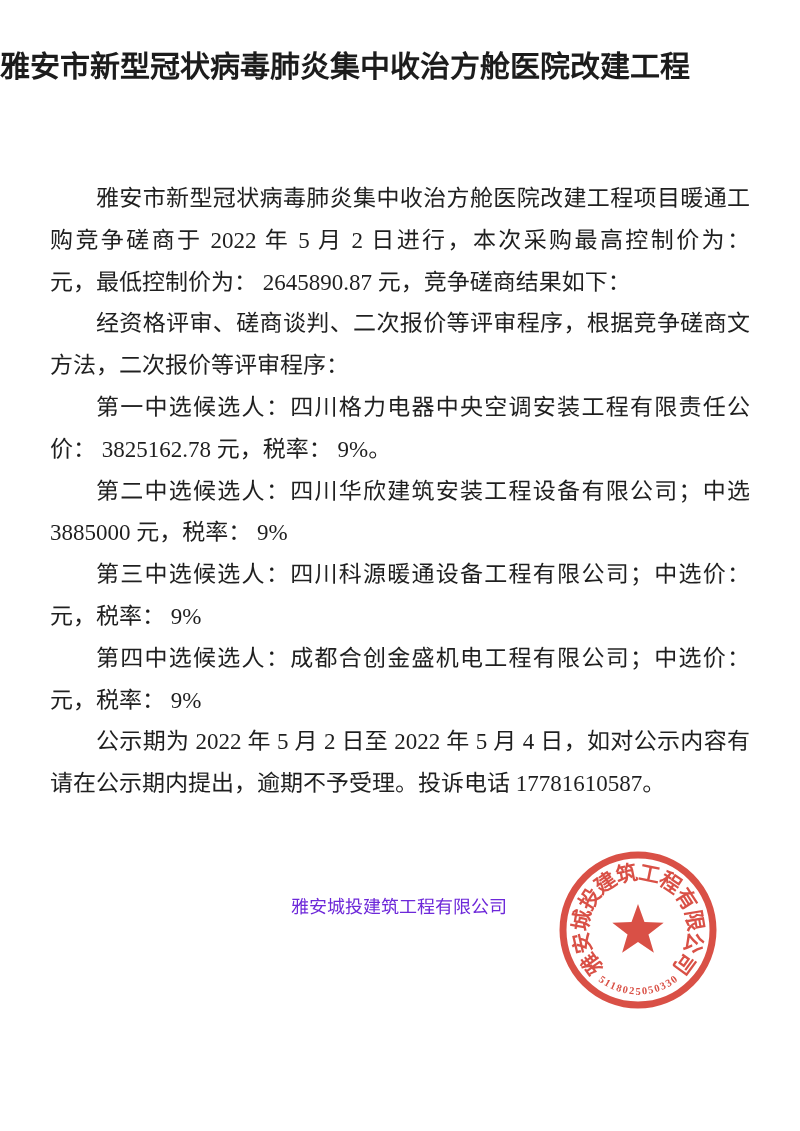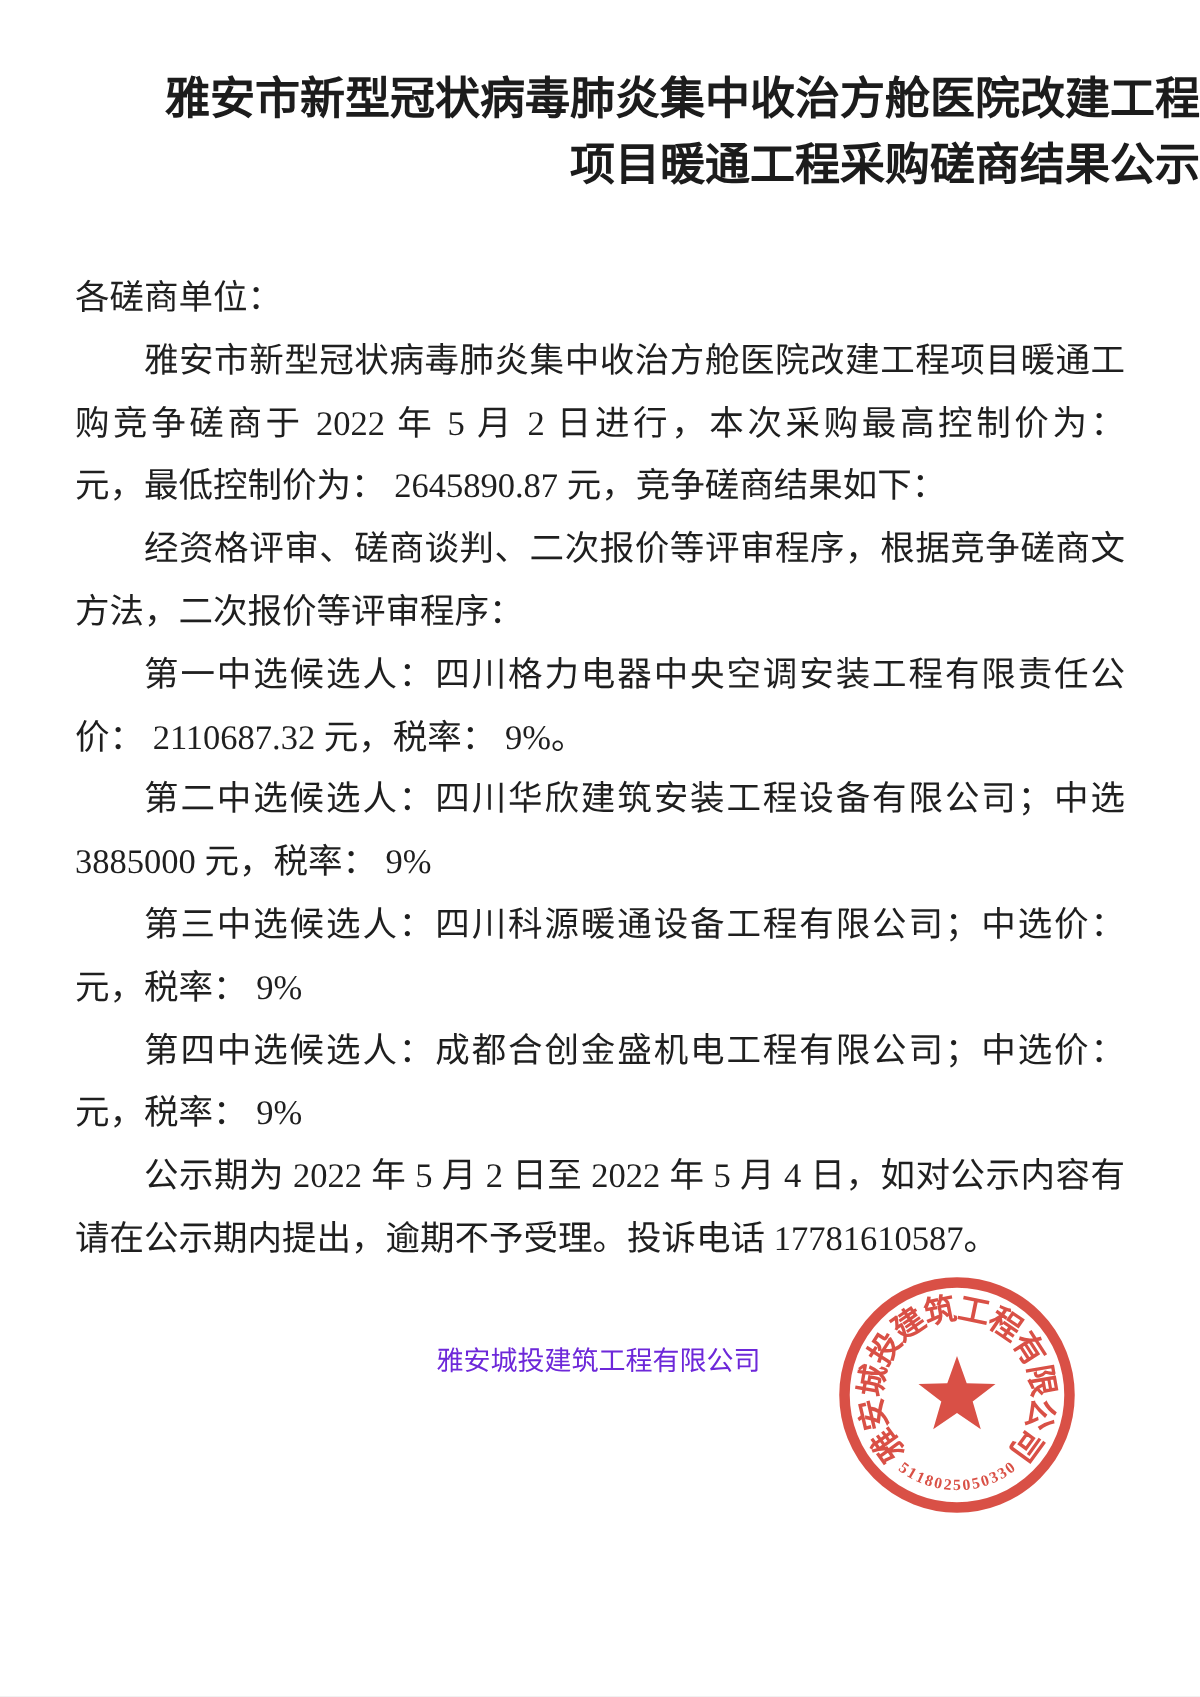--- a/index.html
+++ b/index.html
@@ -7,21 +7,21 @@
     position:relative;
     width:800px;height:1131px;
     margin:0 auto;
     background:#ffffff;
     overflow:hidden;
     font-family:"Liberation Serif","DejaVu Serif",serif;
     color:#1f1f1f;
   }
   .doc-title{
     position:absolute;left:0;right:0;top:45px;
-    text-align:right;
+    text-align:left;
     font-size:30px;font-weight:bold;line-height:44px;
     color:#1c1c1c;
     letter-spacing:0px;
   }
   .doc-body{
     position:absolute;left:50px;top:178px;width:700px;
     font-size:23px;line-height:41.8px;
   }
   .doc-body .line{
     height:41.8px;
@@ -51,32 +51,30 @@
     font-weight:bold;
   }
 </style>
 </head>
 <body>
 
 <div class="page">
 
   <div class="doc-title">
     <div>雅安市新型冠状病毒肺炎集中收治方舱医院改建工程</div>
-    <div>项目暖通工程采购磋商结果公示</div>
   </div>
 
   <div class="doc-body" id="doc-body">
-      <div class="line">各磋商单位：</div>
       <div class="line indent fill">雅安市新型冠状病毒肺炎集中收治方舱医院改建工程项目暖通工程采</div>
       <div class="line fill">购竞争磋商于 2022 年 5 月 2 日进行，本次采购最高控制价为： 3894517.43</div>
       <div class="line">元，最低控制价为： 2645890.87 元，竞争磋商结果如下：</div>
       <div class="line indent fill">经资格评审、磋商谈判、二次报价等评审程序，根据竞争磋商文件评审</div>
       <div class="line">方法，二次报价等评审程序：</div>
       <div class="line indent fill">第一中选候选人：四川格力电器中央空调安装工程有限责任公司；中选</div>
-      <div class="line">价： 2110687.32 元，税率： 9%。</div>
+      <div class="line">价： 3825162.78 元，税率： 9%。</div>
       <div class="line indent fill">第二中选候选人：四川华欣建筑安装工程设备有限公司；中选价：</div>
       <div class="line">3885000 元，税率： 9%</div>
       <div class="line indent fill">第三中选候选人：四川科源暖通设备工程有限公司；中选价： 3885850</div>
       <div class="line">元，税率： 9%</div>
       <div class="line indent fill">第四中选候选人：成都合创金盛机电工程有限公司；中选价： 3891300</div>
       <div class="line">元，税率： 9%</div>
       <div class="line indent fill">公示期为 2022 年 5 月 2 日至 2022 年 5 月 4 日，如对公示内容有异议，</div>
       <div class="line">请在公示期内提出，逾期不予受理。投诉电话 17781610587。</div>
     </div>
 

